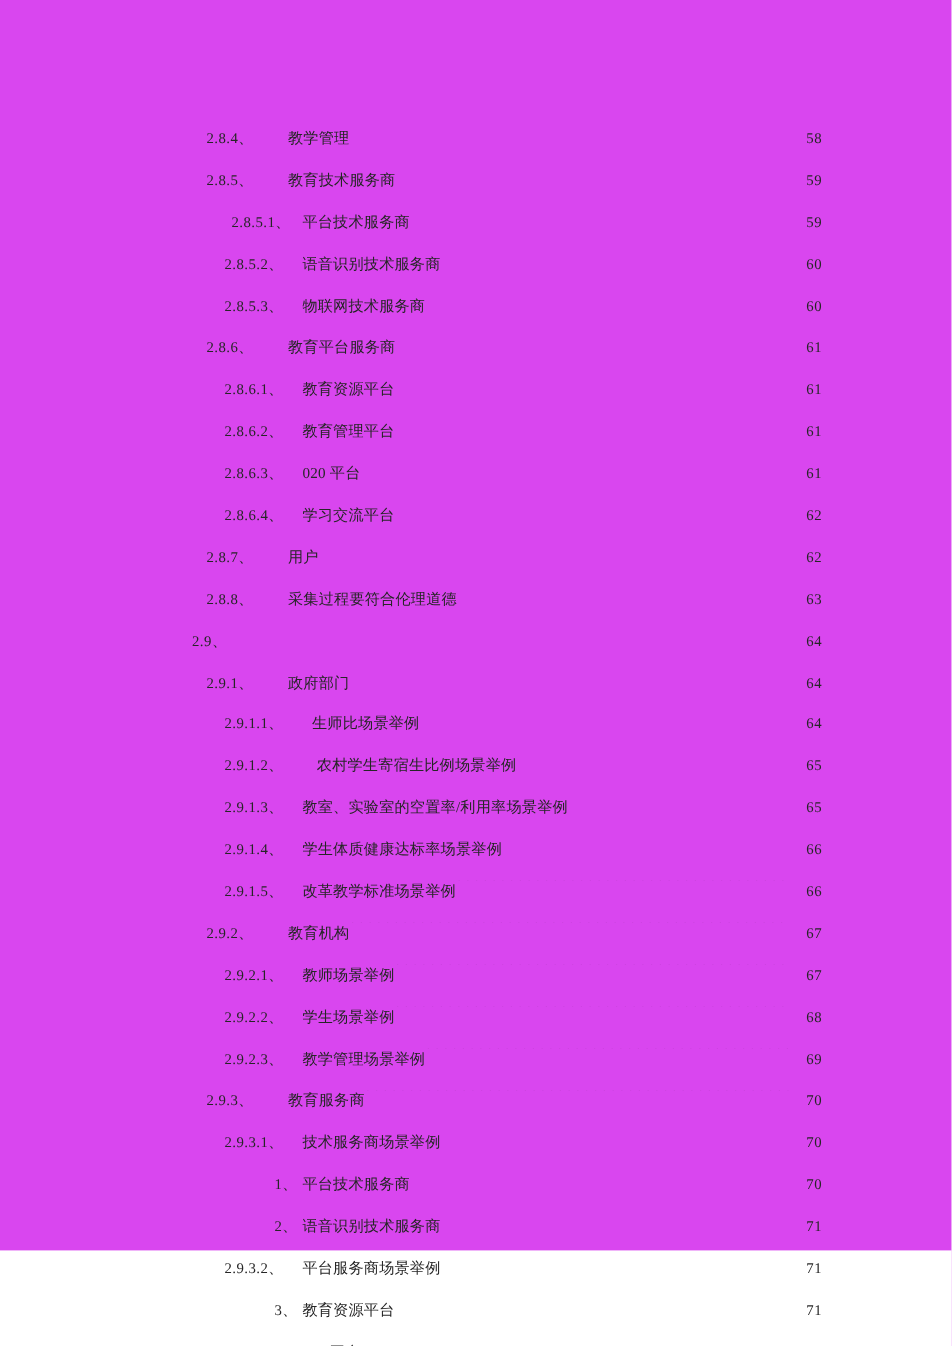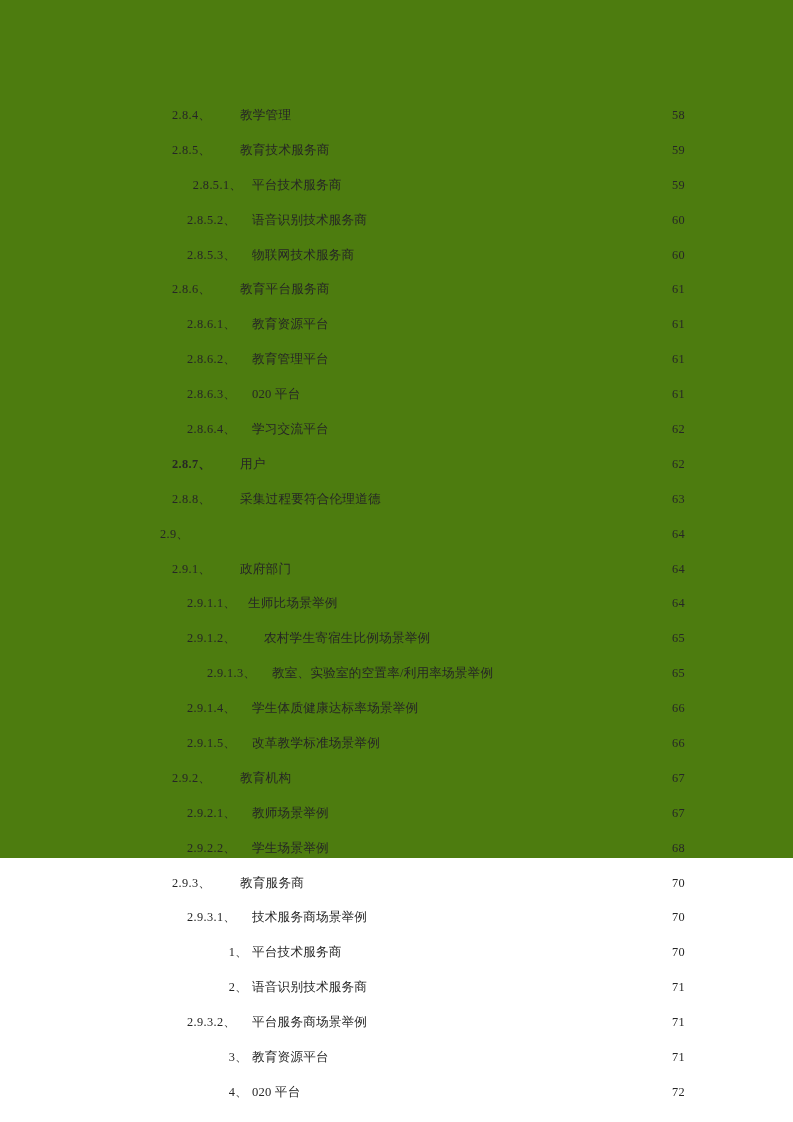--- a/index.html
+++ b/index.html
@@ -10,22 +10,22 @@
   body {
     width: 793px;
     height: 1122px;
     font-family: "Liberation Serif", "DejaVu Serif", serif;
     color: #1a1a1a;
     overflow: hidden;
   }
   .page {
     position: relative;
     width: 793px;
-    height: 858px;
-    background: #4d7c0f;
+    height: 1042px;
+    background: #d946ef;
     box-sizing: border-box;
   }
   .toc {
     position: absolute;
     left: 0;
     top: 98px;
     width: 793px;
   }
   .toc-row {
     display: flex;
@@ -148,21 +148,21 @@
         <span class="leader"></span>
         <span class="pageno">61</span>
       </div>
       <div class="toc-row lvl4" style="padding-left: 187px; padding-right: 108px;">
         <span class="num" style="width: 61px;">2.8.6.4、</span>
         <span class="title" style="margin-left: 4px;">学习交流平台</span>
         <span class="leader"></span>
         <span class="pageno">62</span>
       </div>
       <div class="toc-row lvl3" style="padding-left: 172px; padding-right: 108px;">
-        <span class="num" style="width: 58px; font-weight: bold;">2.8.7、</span>
+        <span class="num" style="width: 58px;">2.8.7、</span>
         <span class="title" style="margin-left: 10px;">用户</span>
         <span class="leader"></span>
         <span class="pageno">62</span>
       </div>
       <div class="toc-row lvl3" style="padding-right: 108px;">
         <span class="num" style="width: 58px;">2.8.8、</span>
         <span class="title" style="margin-left: 10px;">采集过程要符合伦理道德</span>
         <span class="leader"></span>
         <span class="pageno">63</span>
       </div>
@@ -172,31 +172,31 @@
         <span class="pageno">64</span>
       </div>
       <div class="toc-row lvl3" style="padding-left: 172px; padding-right: 108px;">
         <span class="num" style="width: 58px;">2.9.1、</span>
         <span class="title" style="margin-left: 10px;">政府部门</span>
         <span class="leader"></span>
         <span class="pageno">64</span>
       </div>
       <div class="toc-row lvl4" style="padding-left: 187px; padding-right: 108px;">
         <span class="num" style="width: 61px;">2.9.1.1、</span>
-        <span class="title" style="margin-left: 0; text-align: right;">生师比场景举例</span>
+        <span class="title" style="margin-left: 12px; text-align: right;">生师比场景举例</span>
         <span class="leader"></span>
         <span class="pageno">64</span>
       </div>
       <div class="toc-row lvl4" style="padding-left: 187px; padding-right: 108px;">
         <span class="num" style="width: 61px;">2.9.1.2、</span>
         <span class="title" style="margin-left: 16px;">农村学生寄宿生比例场景举例</span>
         <span class="leader"></span>
         <span class="pageno">65</span>
       </div>
-      <div class="toc-row lvl4" style="padding-left: 187px; padding-right: 108px; margin-left: 20px;">
+      <div class="toc-row lvl4" style="padding-left: 187px; padding-right: 108px;">
         <span class="num" style="width: 61px;">2.9.1.3、</span>
         <span class="title" style="margin-left: 4px;">教室、实验室的空置率/利用率场景举例</span>
         <span class="leader"></span>
         <span class="pageno">65</span>
       </div>
       <div class="toc-row lvl4" style="padding-left: 187px; padding-right: 108px;">
         <span class="num" style="width: 61px;">2.9.1.4、</span>
         <span class="title" style="margin-left: 4px;">学生体质健康达标率场景举例</span>
         <span class="leader"></span>
         <span class="pageno">66</span>
@@ -218,20 +218,26 @@
         <span class="title" style="margin-left: 4px;">教师场景举例</span>
         <span class="leader"></span>
         <span class="pageno">67</span>
       </div>
       <div class="toc-row lvl4" style="padding-left: 187px; padding-right: 108px; justify-content: center;">
         <span class="num" style="width: 61px;">2.9.2.2、</span>
         <span class="title" style="margin-left: 4px;">学生场景举例</span>
         <span class="leader"></span>
         <span class="pageno">68</span>
       </div>
+      <div class="toc-row lvl4" style="padding-left: 187px; padding-right: 108px;">
+        <span class="num" style="width: 61px;">2.9.2.3、</span>
+        <span class="title" style="margin-left: 4px;">教学管理场景举例</span>
+        <span class="leader"></span>
+        <span class="pageno">69</span>
+      </div>
       <div class="toc-row lvl3" style="padding-left: 172px; padding-right: 108px;">
         <span class="num" style="width: 58px;">2.9.3、</span>
         <span class="title" style="margin-left: 10px;">教育服务商</span>
         <span class="leader"></span>
         <span class="pageno">70</span>
       </div>
       <div class="toc-row lvl4" style="padding-left: 187px; padding-right: 108px;">
         <span class="num" style="width: 61px;">2.9.3.1、</span>
         <span class="title" style="margin-left: 4px;">技术服务商场景举例</span>
         <span class="leader"></span>

